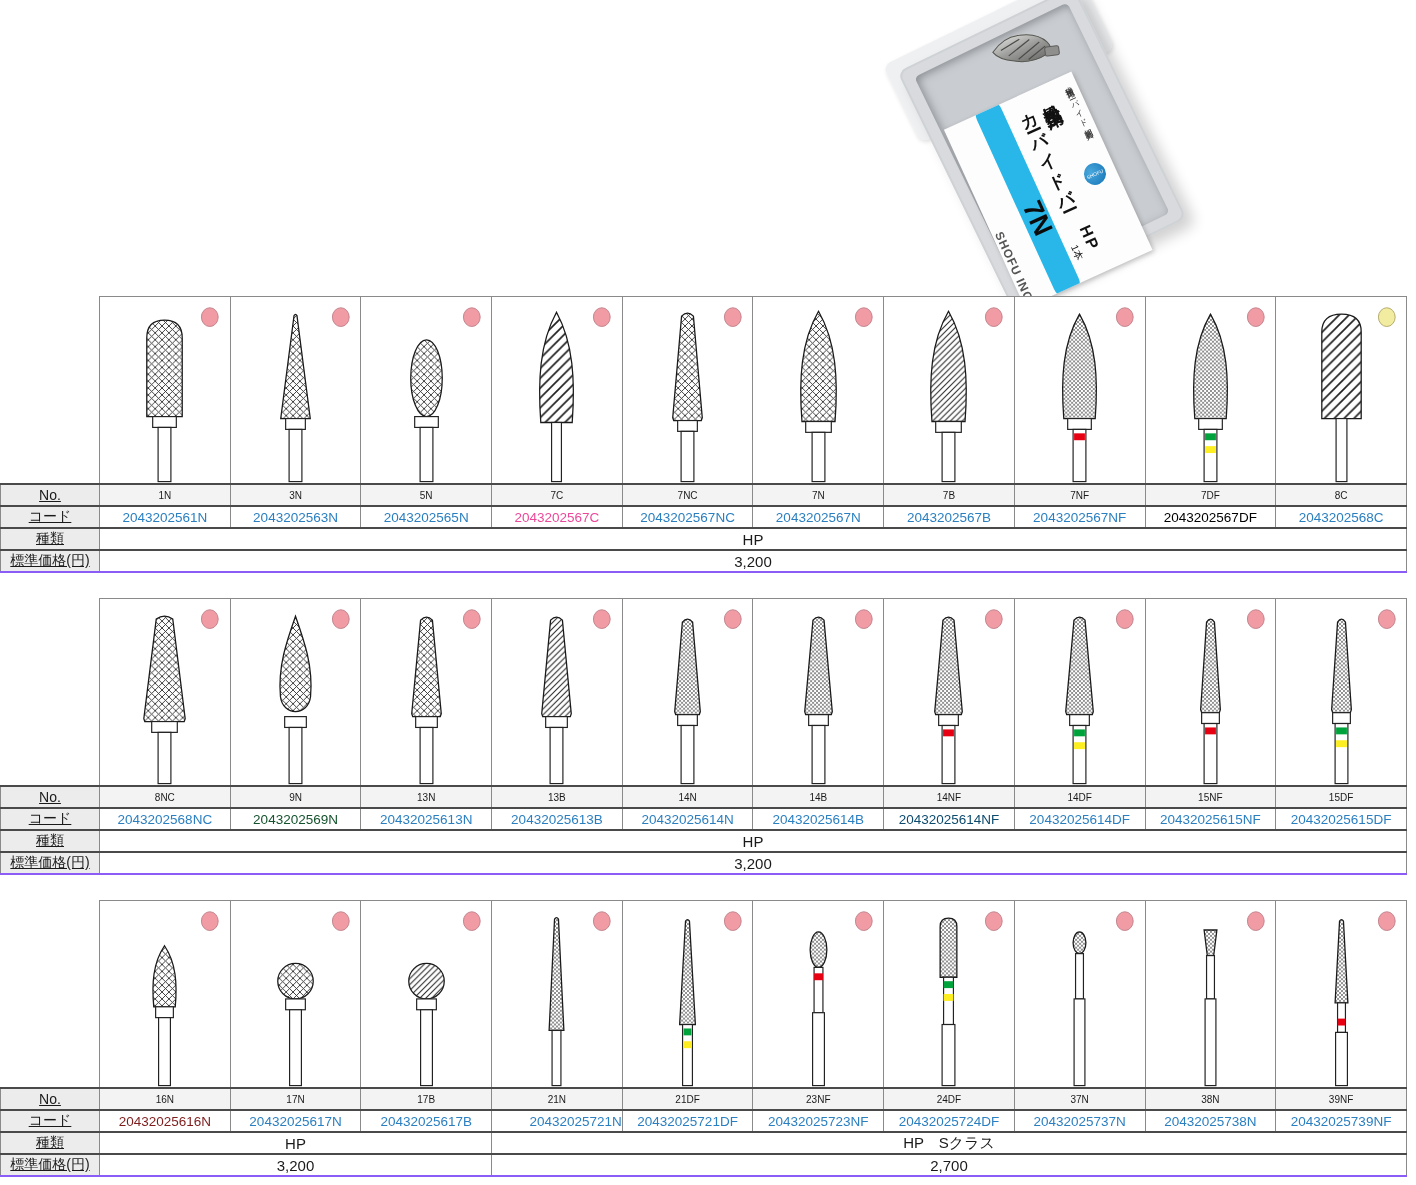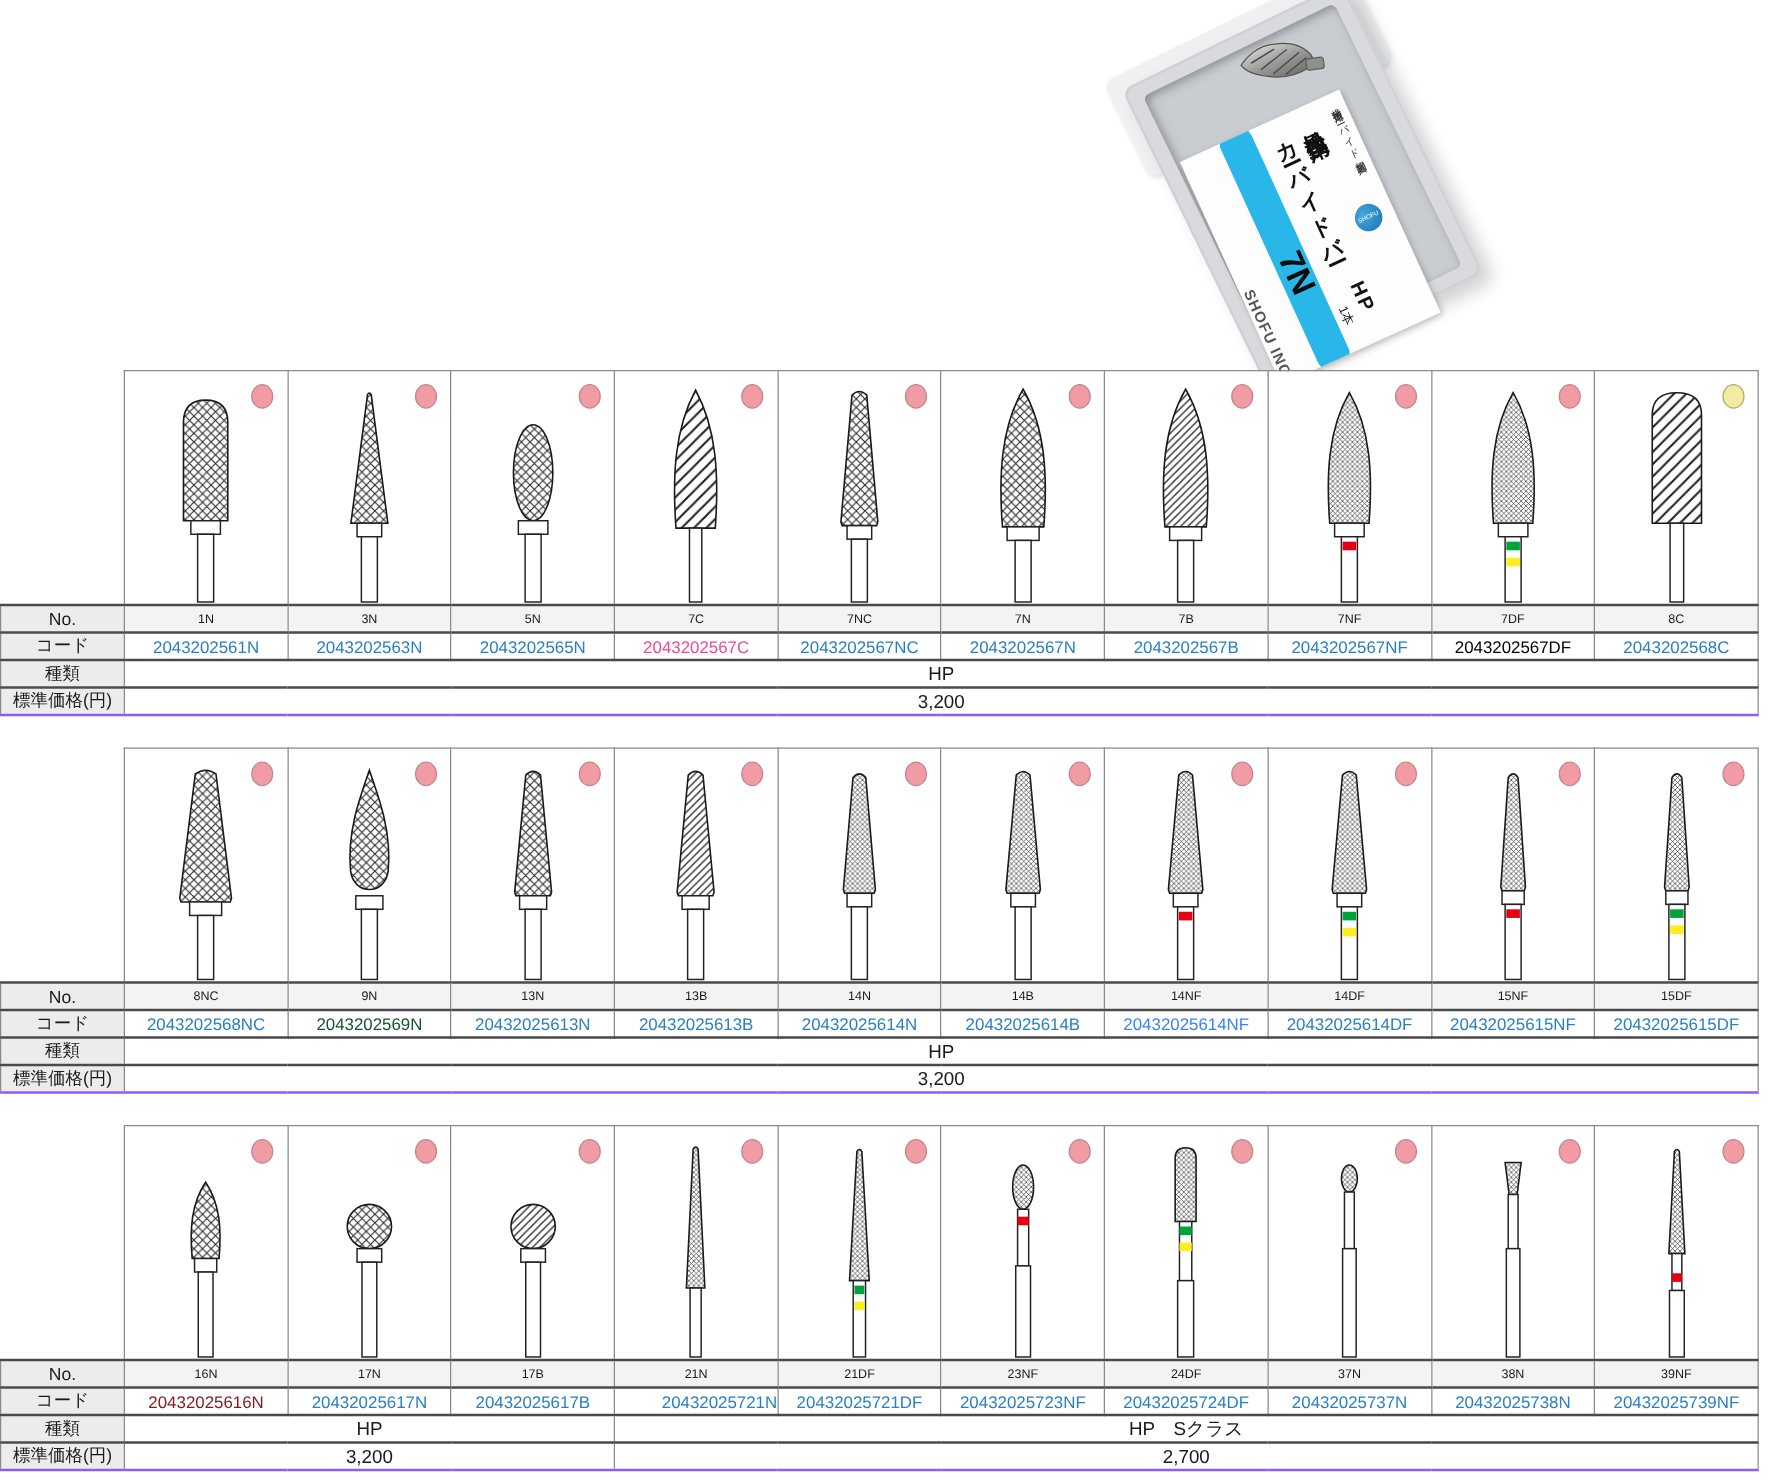--- a/index.html
+++ b/index.html
@@ -53,21 +53,21 @@
 
   
   .spec-table { position:absolute; left:0; width:1407px; border-collapse:collapse; table-layout:fixed; }
   #t0 { top:296px; } #t1 { top:598px; } #t2 { top:900px; }
   .spec-table col.c-label { width:99px; }
   .spec-table td, .spec-table th { border:1px solid #8a8a8a; padding:0; overflow:hidden; white-space:nowrap; }
   .img-row td { height:187px; background:#fff; vertical-align:bottom; text-align:center; }
   .img-row td.spacer { border:none; background:transparent; }
   tr.txt th, tr.txt td { border-top:2px solid #4a4a4a; height:22px; text-align:center; vertical-align:middle; }
   tr.txt:last-child th, tr.txt:last-child td { border-bottom:2px solid #8b5cf6; }
-  tr.txt th.lbl { background:#ececec; font-weight:normal; font-size:14px; color:#1a1a1a; }
+  tr.txt th.lbl { background:#ececec; font-weight:normal; font-size:14px; color:#1a1a1a;text-decoration:underline; }
   tr.no-row td { background:#f3f3f3; font-size:10px; color:#1a1a1a; }
   tr.code-row td { font-size:13.5px; }
   tr.kind-row td, tr.price-row td { font-size:15px; color:#1a1a1a; }
   .bur-svg { display:block; margin:0 auto; }
 </style>
 </head>
 <body>
 
 <svg width="0" height="0" style="position:absolute" aria-hidden="true">
   <defs>
@@ -384,21 +384,21 @@
             <td>15DF</td>
           </tr>
           <tr class="txt code-row">
             <th class="lbl">コード</th>
             <td style="color: rgb(42, 127, 193);">2043202568NC</td>
             <td style="color: #14532d;">2043202569N</td>
             <td style="color: rgb(42, 127, 193);">20432025613N</td>
             <td style="color: rgb(42, 127, 193);">20432025613B</td>
             <td style="color: rgb(42, 127, 193);">20432025614N</td>
             <td style="color: rgb(42, 127, 193);">20432025614B</td>
-            <td style="color: #3b82f6;">20432025614NF</td>
+            <td style="color: #0c4a6e;">20432025614NF</td>
             <td style="color: rgb(42, 127, 193);">20432025614DF</td>
             <td style="color: rgb(42, 127, 193);">20432025615NF</td>
             <td style="color: rgb(42, 127, 193);">20432025615DF</td>
           </tr>
           <tr class="txt kind-row">
             <th class="lbl">種類</th>
             <td colspan="10">HP</td>
           </tr>
           <tr class="txt price-row">
             <th class="lbl">標準価格(円)</th>

